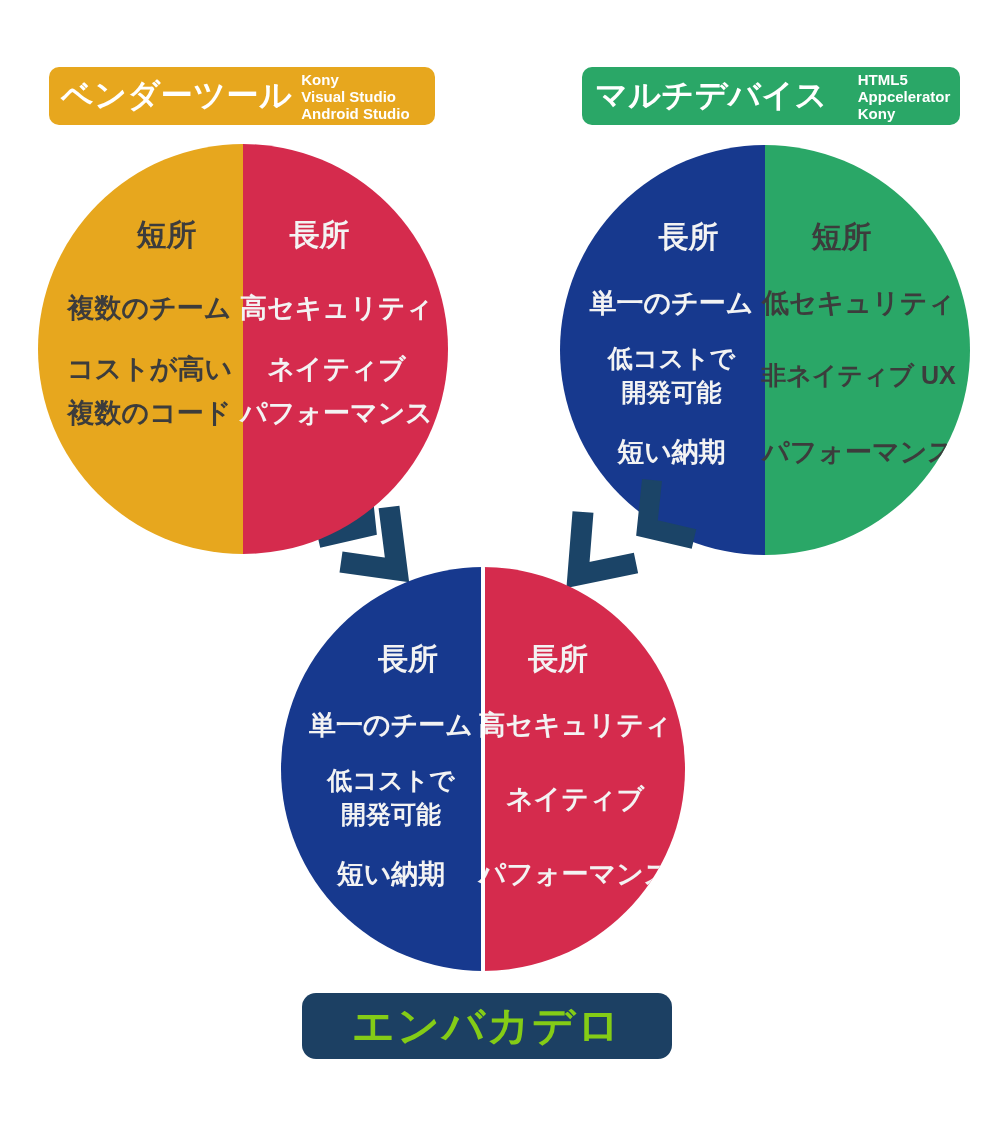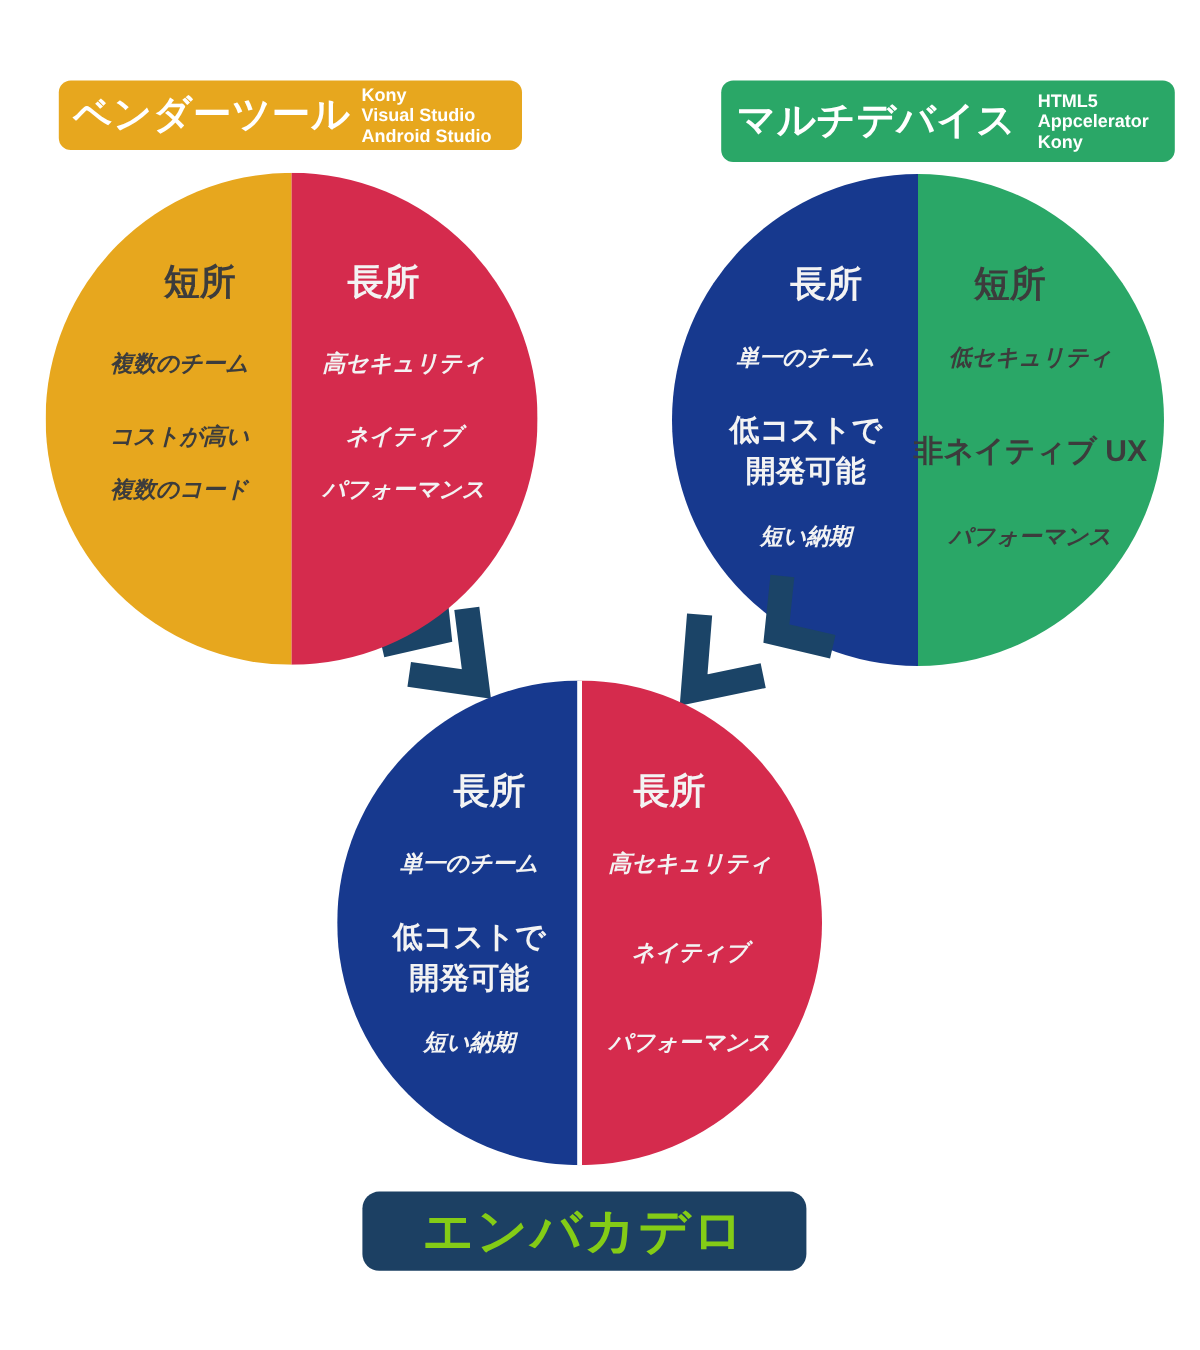--- a/index.html
+++ b/index.html
@@ -7,21 +7,21 @@
     position:relative; width:1000px; height:1125px; background:#ffffff;
     font-family:"Liberation Sans", sans-serif; overflow:hidden;border-radius:18px;
   }
 
   
   .badge {
     position:absolute; display:flex; align-items:center;
     color:#ffffff; border-radius:10px;
   }
   .badge-vendor { left:49px; top:67px; width:386px; height:58px; background:var(--yellow); }
-  .badge-multi  { left:601px; top:67px; width:378px; height:68px; background:var(--green); }
+  .badge-multi  { left:582px; top:67px; width:378px; height:58px; background:var(--green);gap:12px; }
   .badge-title  { font-size:32px; font-weight:bold; padding-left:12px; white-space:nowrap; letter-spacing:0.5px; }
   .badge-multi .badge-title { padding-left:13px; }
   .badge-tools  { font-size:15px; font-weight:bold; line-height:17px; margin-left:9px; white-space:nowrap; }
   .badge-multi .badge-tools { margin-left:18px; }
   .badge-tools span { display:block; }
 
   
   .circle {
     position:absolute; border-radius:50%; overflow:hidden;
     display:flex; z-index:2;
@@ -36,21 +36,21 @@
   .half-blue   { background:var(--blue);   color:var(--text-light); }
   .half-green  { background:var(--green);  color:var(--text-dark); }
 
   .divider {
     position:absolute; left:50%; top:0; width:4px; height:100%;
     margin-left:-2px; background:#ffffff; z-index:4;
   }
 
   .line { position:absolute; width:100%; text-align:center; font-weight:bold; white-space:nowrap; }
   .heading  { font-size:30px; }
-  .item     { font-size:19px;font-style:italic; }
+  .item     { font-size:27px; }
   .item-sm  { font-size:25px; }
   .nudge-r  { transform:translateX(9px); }
   .nudge-l  { transform:translateX(-9px); }
   .heading.nudge-r { transform:translateX(26px); }
   .heading.nudge-l { transform:translateX(-26px); }
 
   
   .t-a0 { top:71px; }  .t-a1 { top:146px; } .t-a2 { top:207px; } .t-a3 { top:251px; }
   
   .t-b0 { top:72px; }  .t-b1 { top:140px; } .t-b2 { top:197px; }

